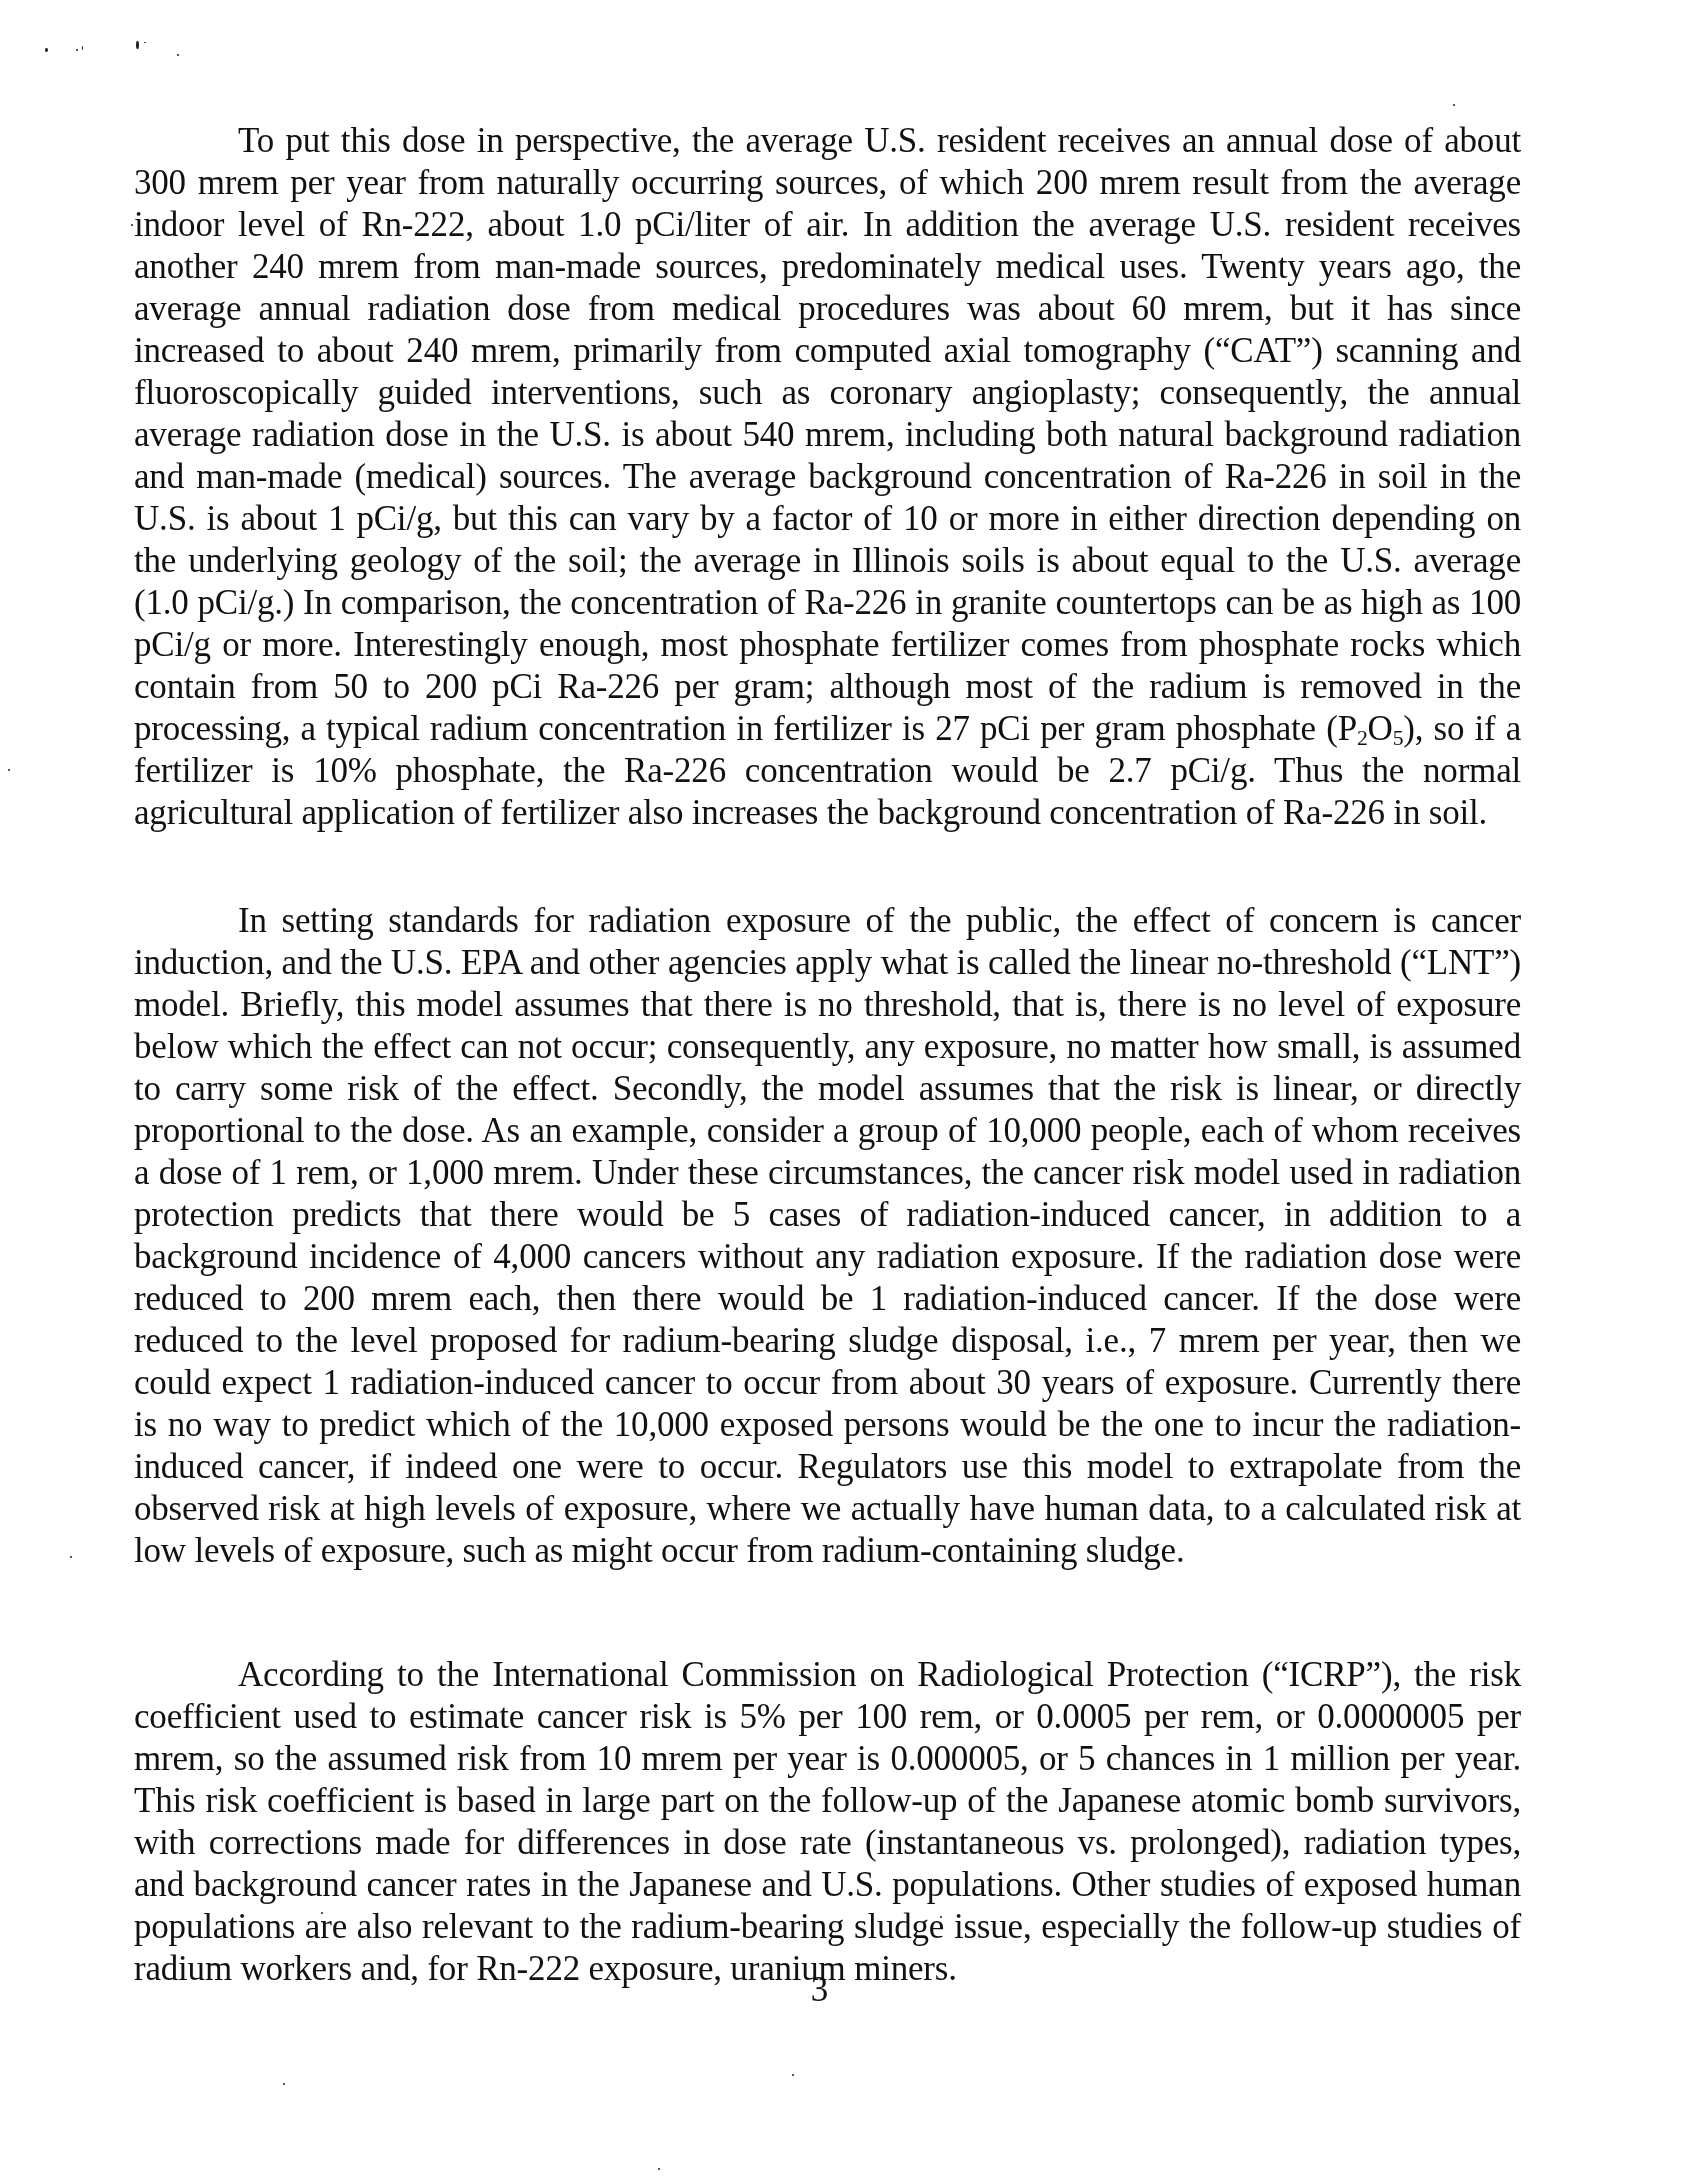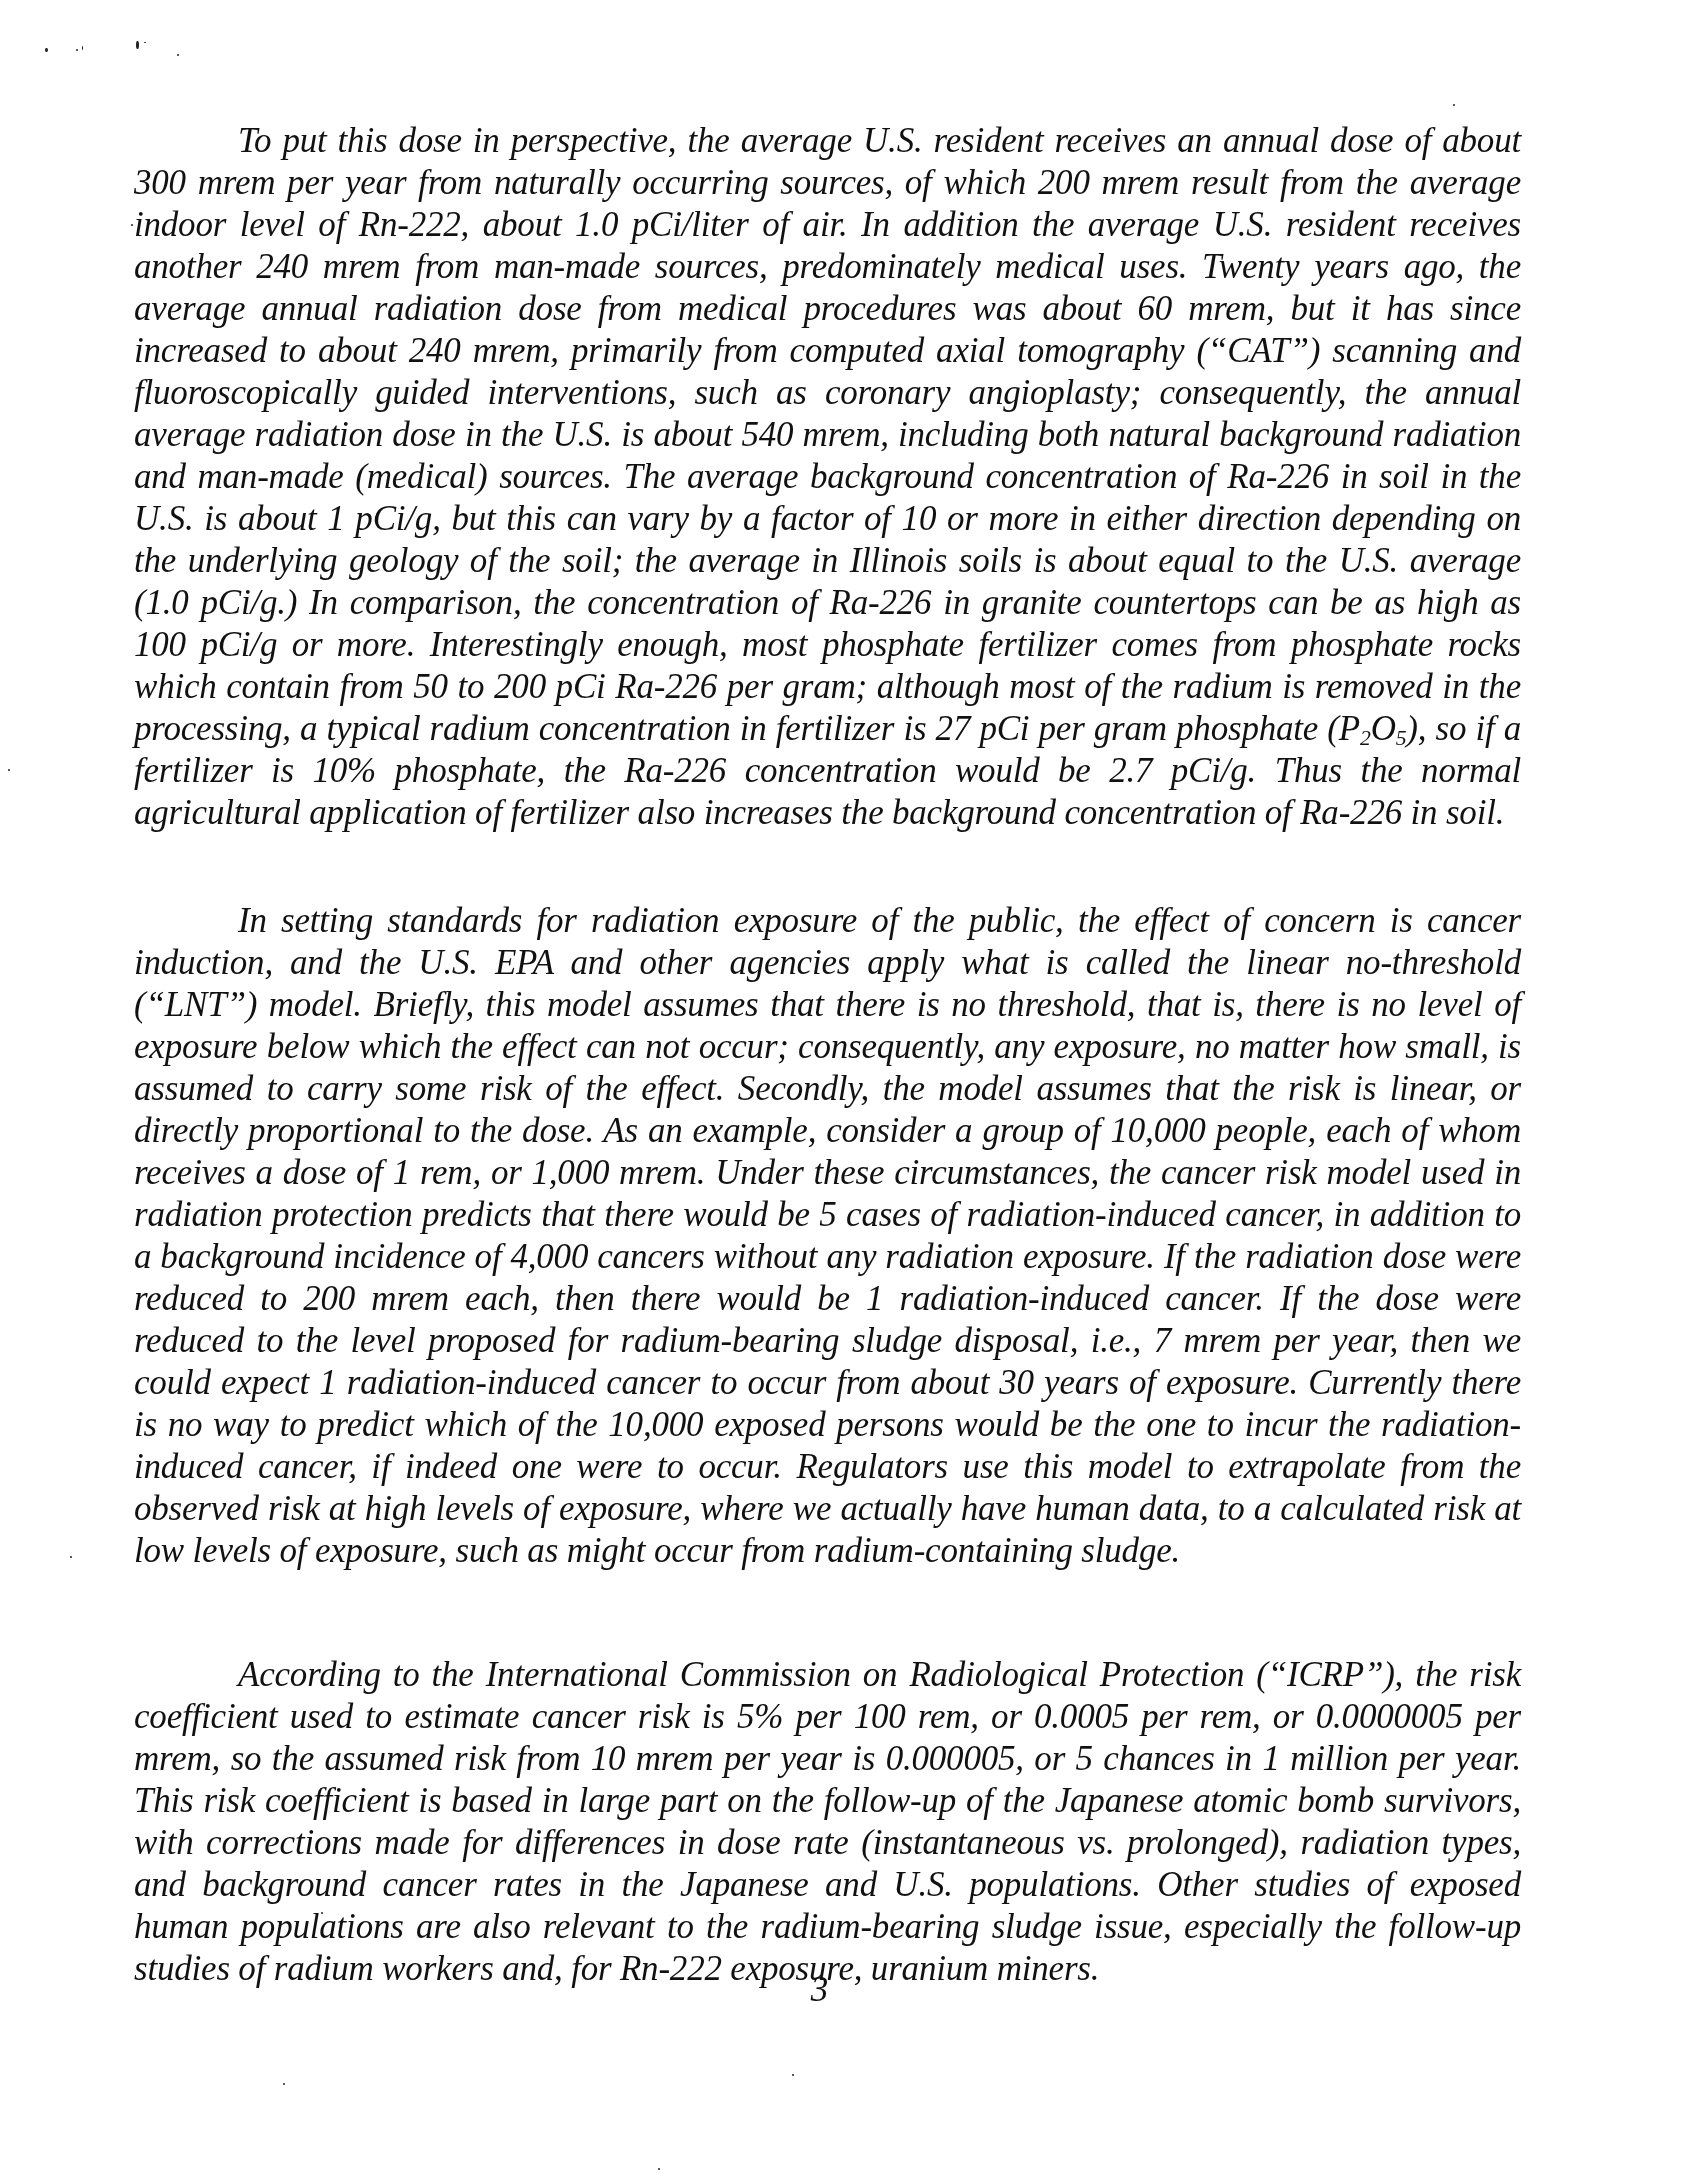--- a/index.html
+++ b/index.html
@@ -14,21 +14,20 @@
       overflow: hidden;
       font-family: "Liberation Serif", "DejaVu Serif", serif;
       color: #111111;
     }
     .page {
       position: absolute;
       left: 0; top: 0;
       width: 1699px;
       height: 2183px;
       background: #ffffff;
-      font-style: italic;
     }
     .body-text {
       position: absolute;
       left: 134px;
       width: 1387px;
       font-size: 35px;
       line-height: 42px;
       text-align: justify;
       text-align-last: left;
       margin: 0;

